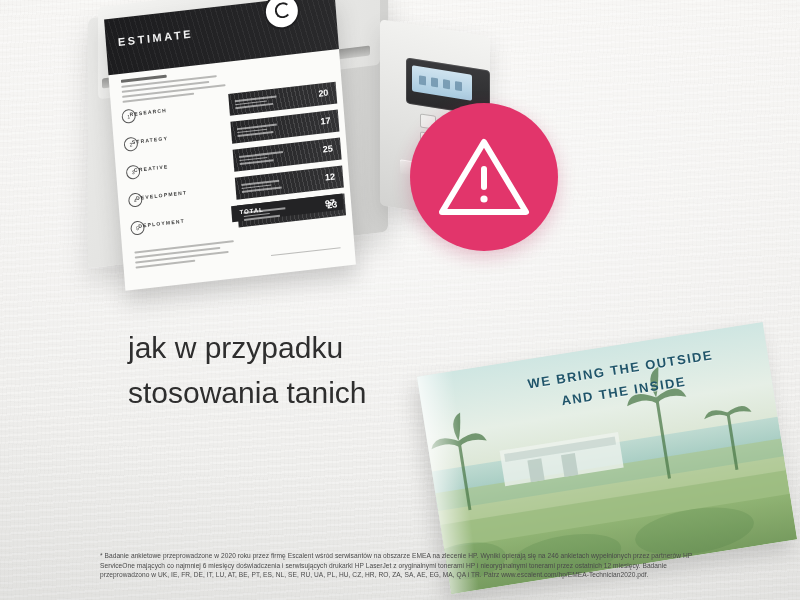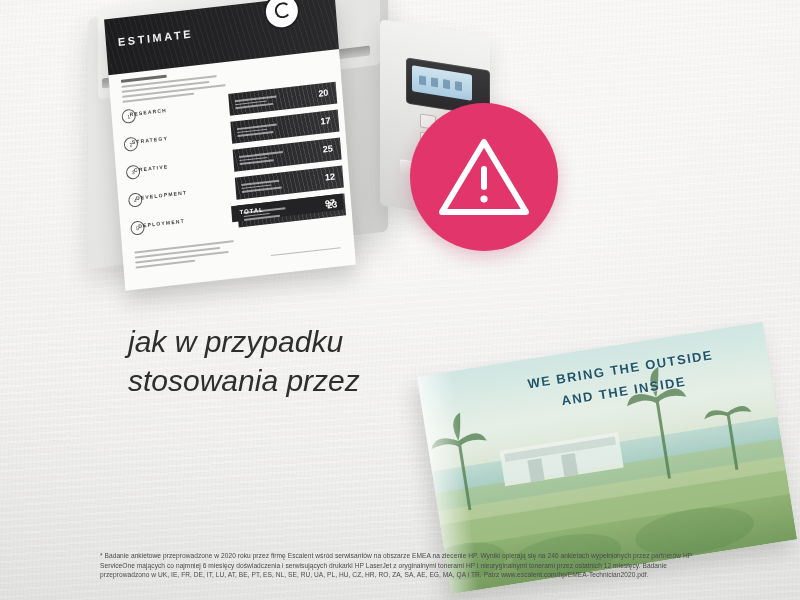--- a/index.html
+++ b/index.html
@@ -353,21 +353,21 @@
     font-size: 39px;
     line-height: 39px;
     font-weight: 700;
     letter-spacing: -0.5px;
   }
   .h-dark {
     color: #2e2e2e;
     font-size: 30px;
     line-height: 39px;
     font-weight: 400;
-    font-style: italic;
+    margin-top: 6px;
   }
 
   
   .mag {
     position: absolute;
     left: 432px;
     top: 348px;
     width: 350px;
     height: 220px;
     transform: rotate(-9deg);
@@ -611,18 +611,18 @@
     <div class="mag-title">
       <span>WE BRING THE OUTSIDE</span>
       <span>AND THE INSIDE</span>
     </div>
     <div class="mag-stripe"></div>
     <div class="mag-fold"></div>
   </div>
 
   <div class="headline">
     <div class="h-dark">jak w przypadku</div>
-    <div class="h-dark">stosowania przez</div>
+    <div class="h-dark">stosowania tanich</div>
   </div>
 
   <div class="footnote">* Badanie ankietowe przeprowadzone w 2020 roku przez firmę Escalent wśród serwisantów na obszarze EMEA na zlecenie HP. Wyniki opierają się na 246 ankietach wypełnionych przez partnerów HP ServiceOne mających co najmniej 6 miesięcy doświadczenia i serwisujących drukarki HP LaserJet z oryginalnymi tonerami HP i nieoryginalnymi tonerami przez ostatnich 12 miesięcy. Badanie przeprowadzono w UK, IE, FR, DE, IT, LU, AT, BE, PT, ES, NL, SE, RU, UA, PL, HU, CZ, HR, RO, ZA, SA, AE, EG, MA, QA i TR. Patrz www.escalent.com/hp/EMEA-Technician2020.pdf.</div>
 
 </div>
 
 </body></html>

